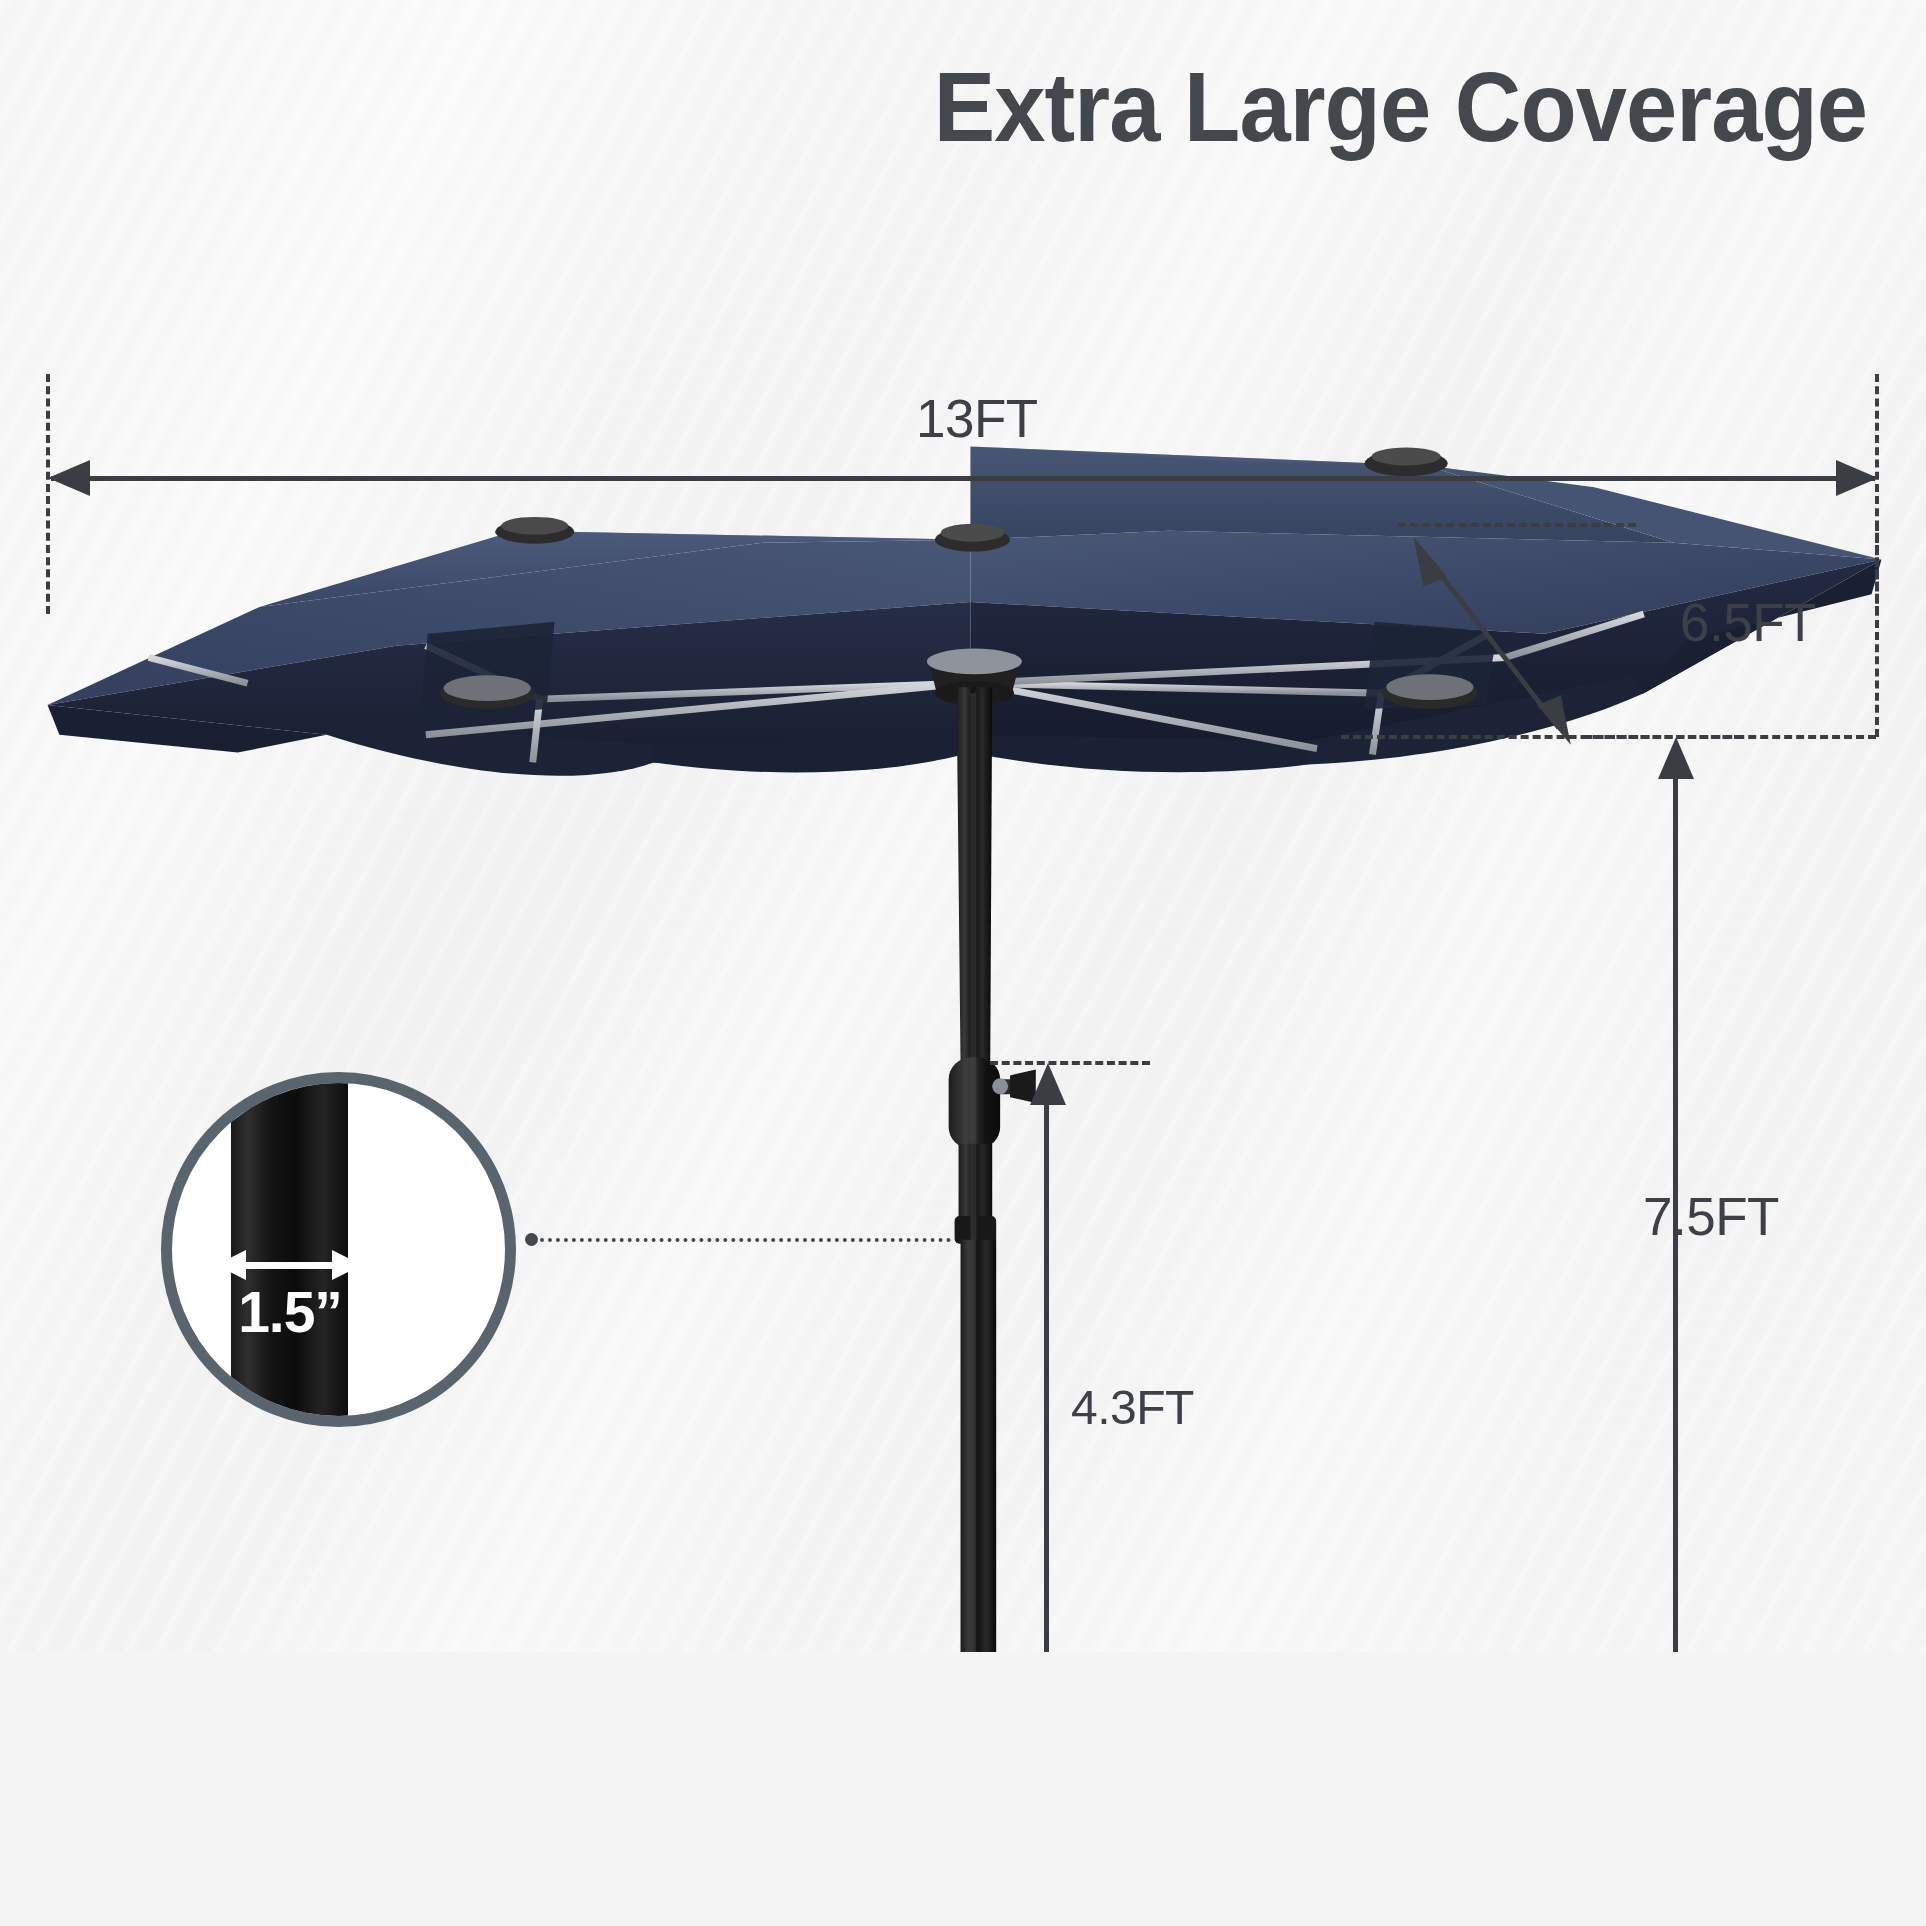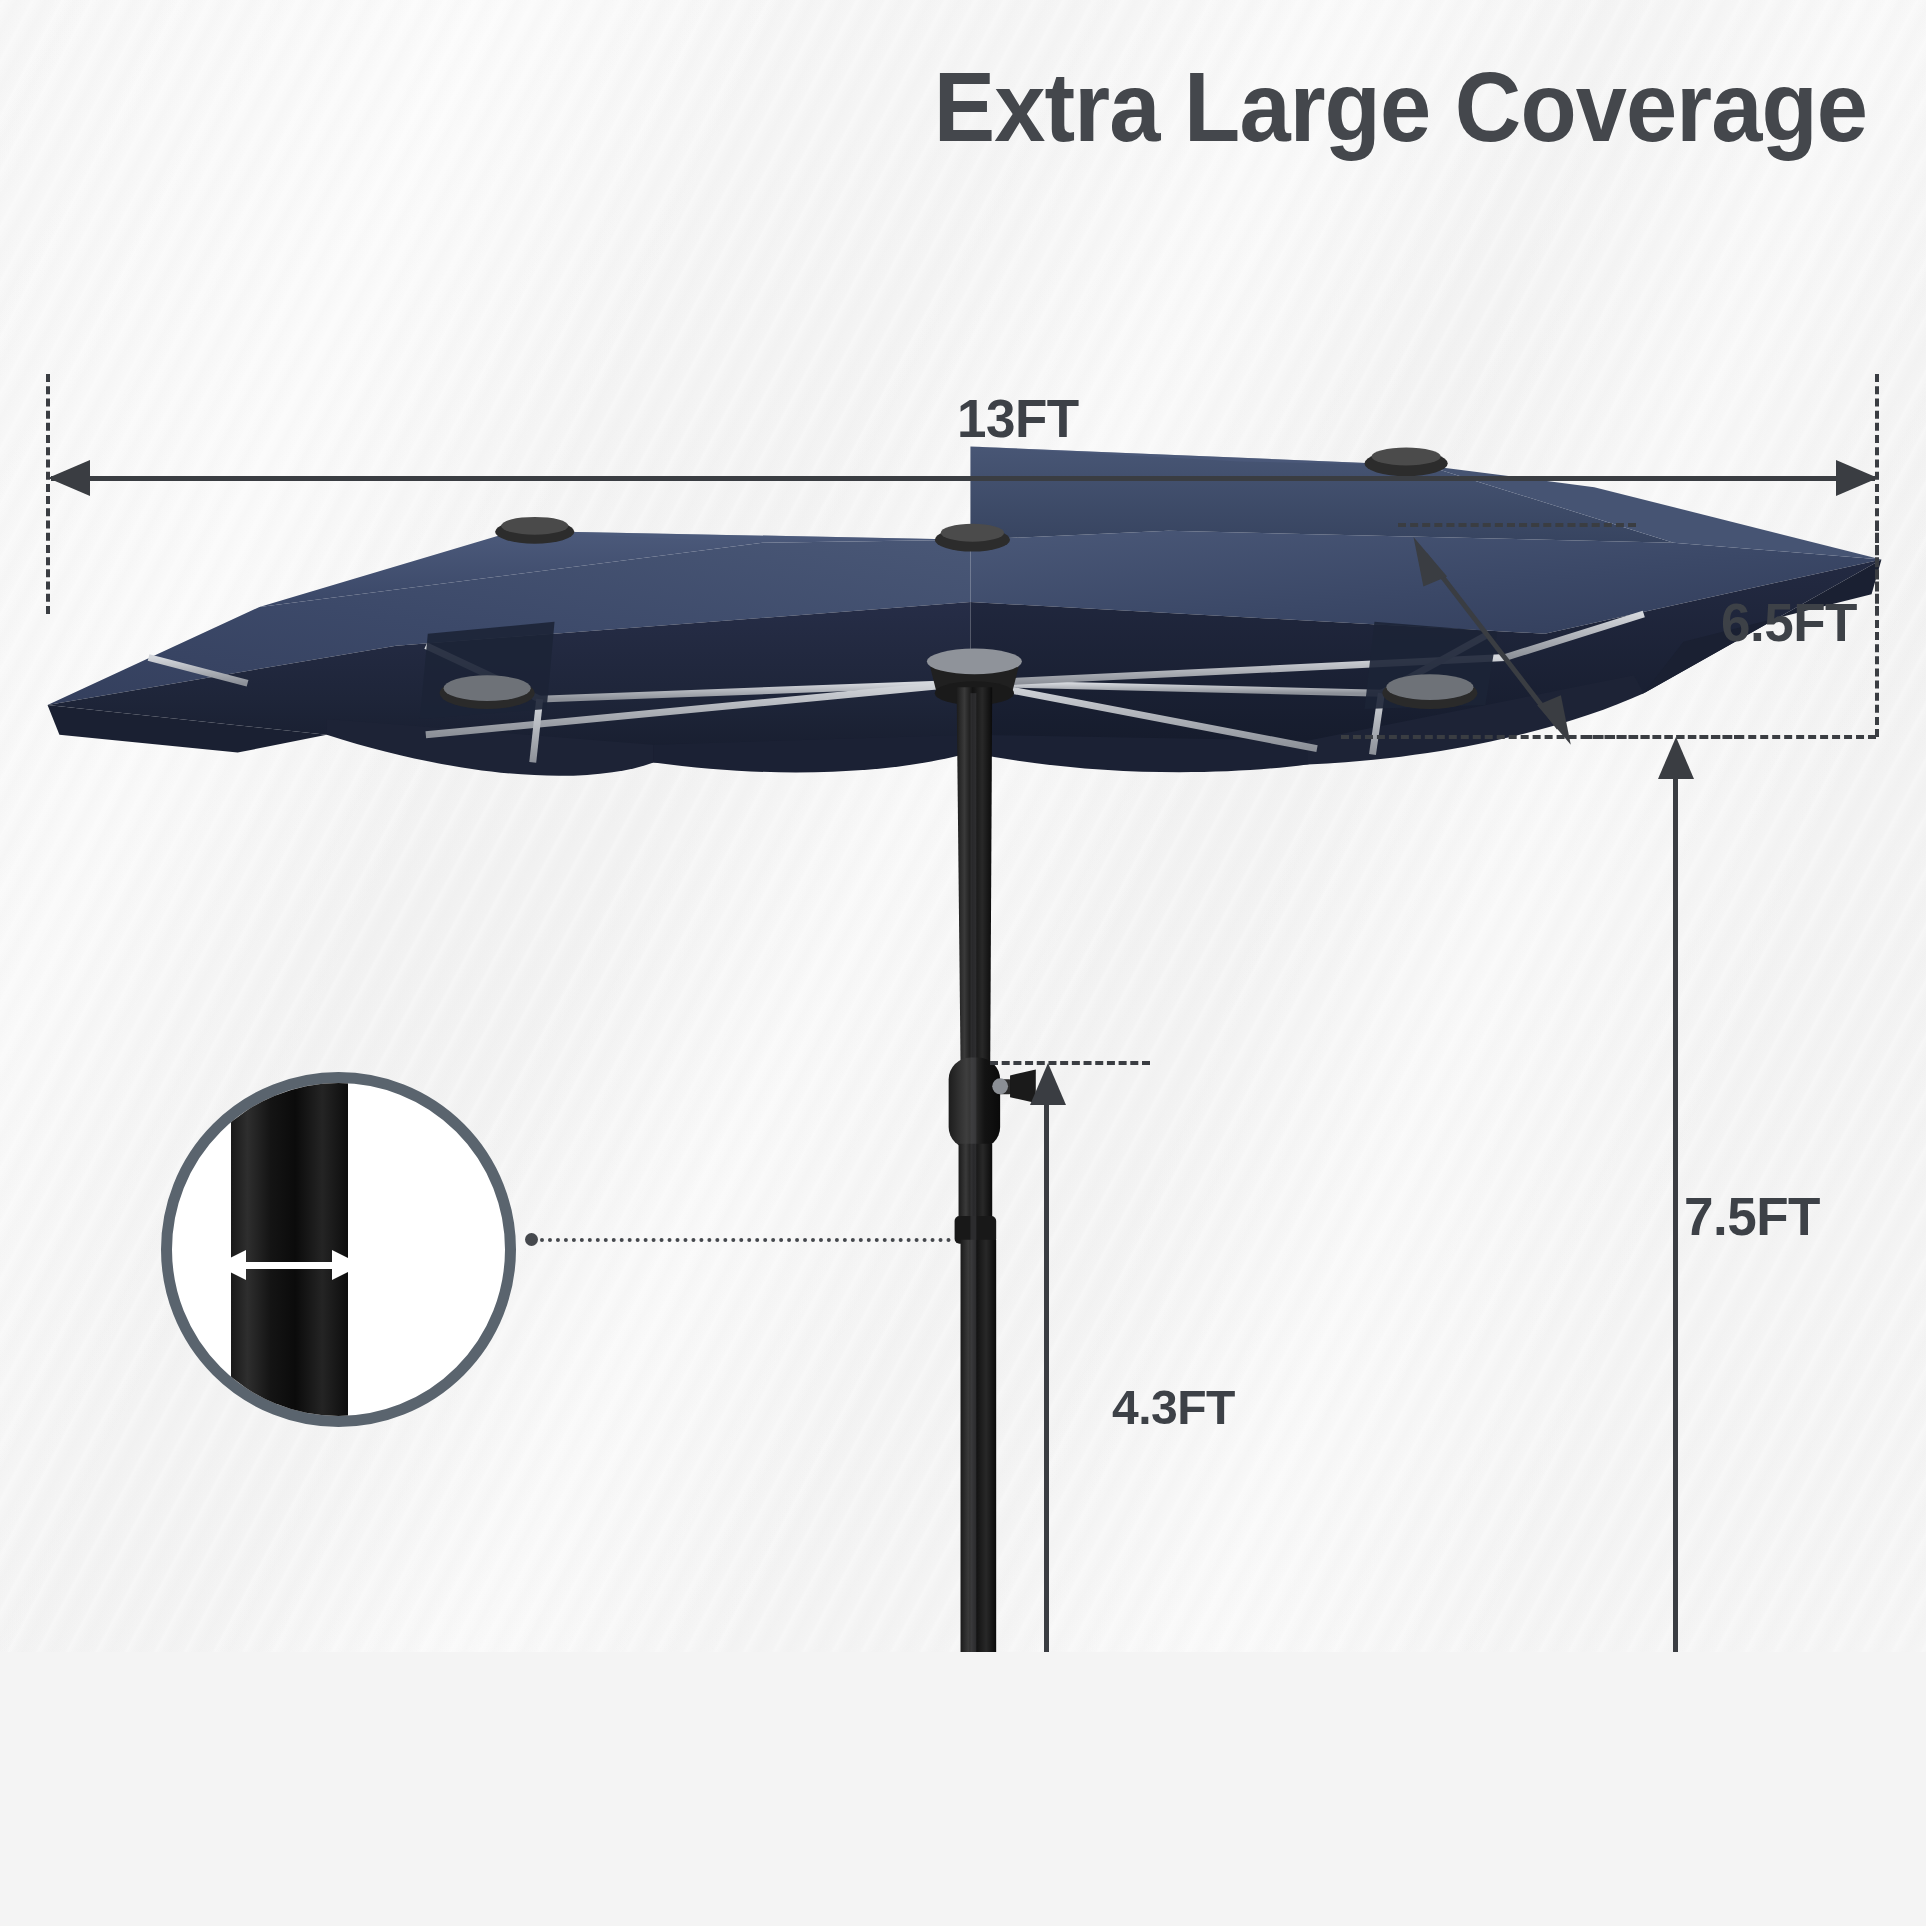--- a/index.html
+++ b/index.html
@@ -67,25 +67,24 @@
     font-size: 44px;
     line-height: 1.1;
     color: #1d1d1f;
     font-weight: 400;
     white-space: nowrap;
   }
 
   
   .dim-label {
     position: absolute;
-    font-weight: bold;
+    font-weight: normal;
     color: #3d4147;
     white-space: nowrap;
     letter-spacing: -0.5px;
-    margin-left: 41px;
   }
   .dash-v {
     position: absolute;
     width: 0;
     border-left: 4px dashed #3a3d42;
   }
   .dash-h {
     position: absolute;
     height: 0;
     border-top: 4px dashed #3a3d42;
@@ -354,16 +353,17 @@
   <div class="dash-h" style="left:975px; top:1768px; width:767px;"></div>
 
   <div class="leader-dot" style="left:525px; top:1233px;"></div>
   <div class="leader" style="left:540px; top:1238px; width:411px;"></div>
 
   <div class="inset-circle">
     <div class="inset-pole"></div>
     <div class="inset-arrow-line"></div>
     <div class="inset-arrow-l"></div>
     <div class="inset-arrow-r"></div>
+    <div class="inset-text">1.5”</div>
   </div>
 
 </div>
 
 
 </body></html>

